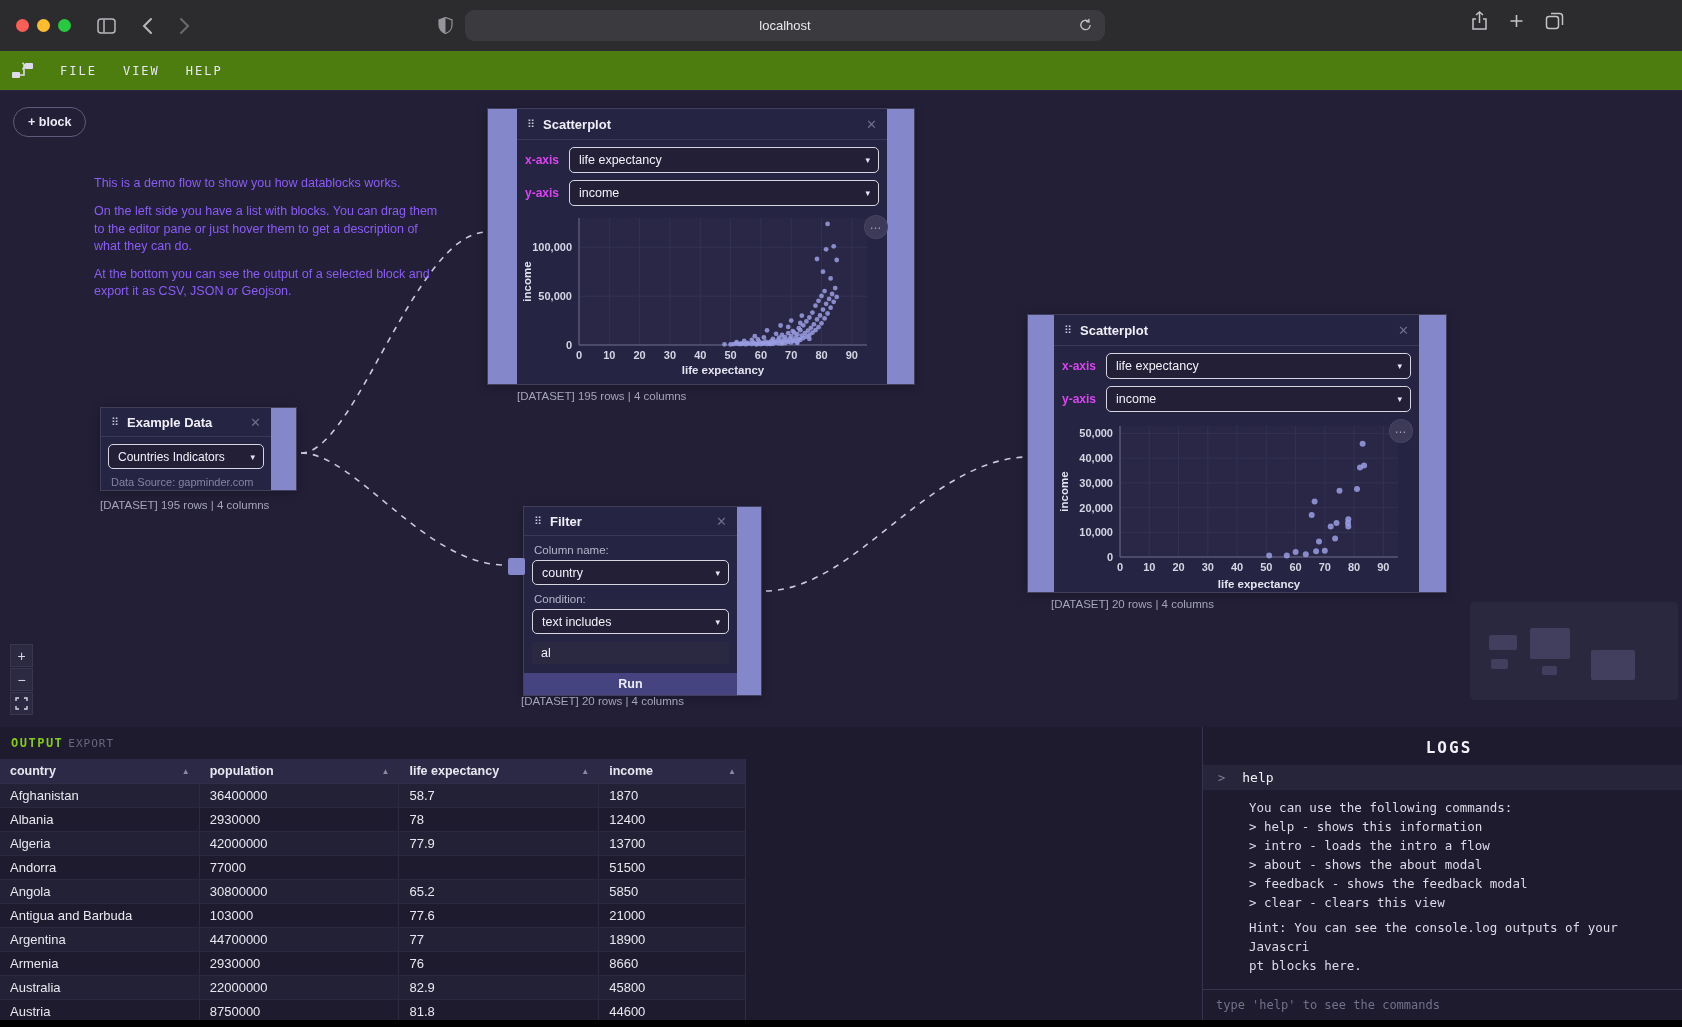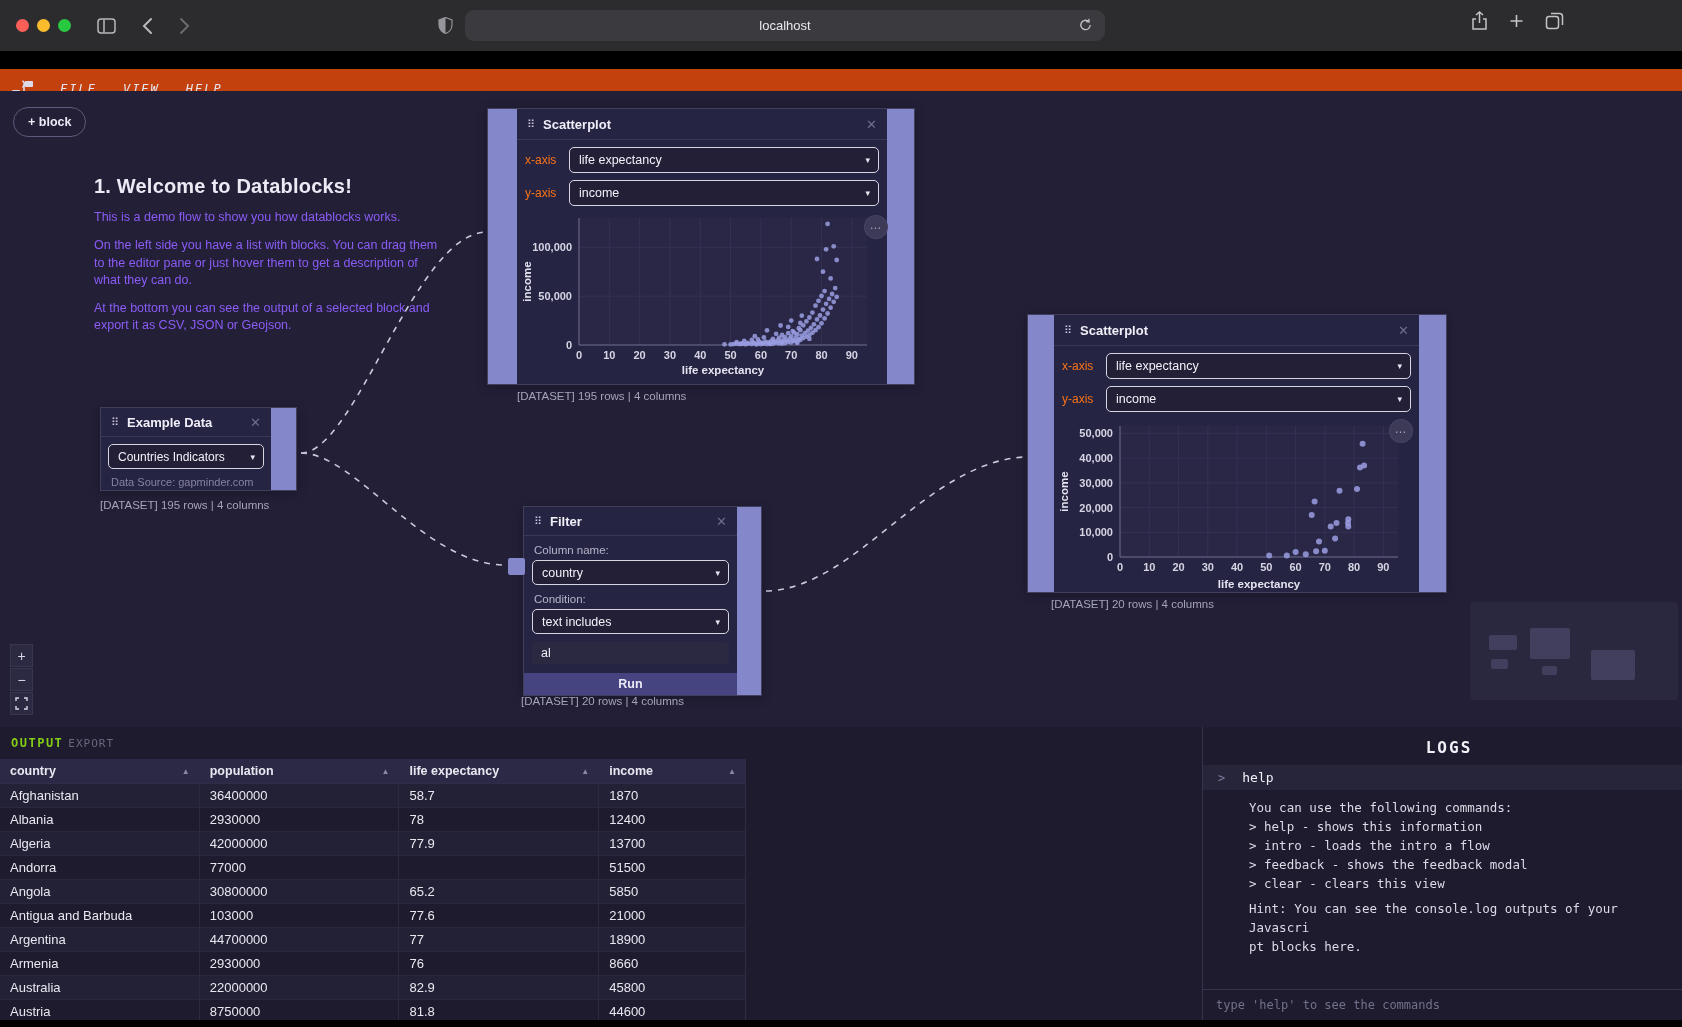--- a/index.html
+++ b/index.html
@@ -11,21 +11,21 @@
   .traffic { display:flex; gap:8px; margin-left:16px; }
   .light { width:13px; height:13px; border-radius:50%; }
   .chrome-ico { color:#b9b8bd; margin-left:26px; display:flex; align-items:center; }
   .chrome-ico.dim { color:#6b6a6f; }
   .urlbar { position:absolute; left:465px; top:10px; width:640px; height:31px; background:#3b3a3e; border-radius:9px; display:flex; align-items:center; justify-content:center; font-size:13px; color:#e9e8ec; }
   .shield { position:absolute; left:438px; top:17px; }
   .reload { position:absolute; right:12px; top:7px; color:#c3c2c7; }
   .right-icons { position:absolute; right:118px; top:11px; display:flex; gap:20px; color:#c3c2c7; }
 
   
-  .menubar { position:absolute; left:0; top:69px; width:1682px; height:40px; background:#c2410c; display:flex; align-items:center; border-bottom:1px solid #2a2840;font-style:italic; }
+  .menubar { position:absolute; left:0; top:51px; width:1682px; height:40px; background:#4d7c0f; display:flex; align-items:center; border-bottom:1px solid #2a2840; }
   .logo { margin-left:11px; display:flex; align-items:center; }
   .menu-item { font-family:"DejaVu Sans Mono", monospace; font-size:12px; letter-spacing:2px; color:#e8e7f2; margin-left:26px; cursor:default; }
 
   
   .canvas { position:absolute; left:0; top:91px; width:1682px; height:636px; background:#221f37; overflow:hidden; }
   .wires { position:absolute; left:0; top:0; width:100%; height:100%; }
   .add-block { position:absolute; left:13px; top:16px; height:30px; padding:0 14px; border:1px solid #5e5c7c; border-radius:15px; background:transparent; color:#eceaf4; font-size:12.5px; font-weight:bold; display:flex; align-items:center; }
 
   .welcome { position:absolute; left:94px; top:84px; width:352px; }
   .welcome h1 { font-size:20px; font-weight:bold; margin-bottom:11px; letter-spacing:0.2px; }
@@ -34,21 +34,21 @@
   
   .node { position:absolute; display:flex; border:1px solid #413f5c; background:#262443; box-shadow:0 2px 10px rgba(0,0,0,.25); }
   .hbar { width:27px; background:#8487c9; flex:none; }
   .hbar.left { width:29px; }
   .node-content { flex:1; display:flex; flex-direction:column; position:relative; min-width:0; }
   .node-header { height:31px; flex:none; display:flex; align-items:center; padding:0 10px; border-bottom:1px solid #3a3857; }
   .drag-dots { font-size:11px; color:#c9c8da; margin-right:8px; line-height:1; }
   .node-title { font-size:13px; font-weight:bold; color:#f0eff8; flex:1; }
   .node-close { color:#6f6e8a; font-size:13px; line-height:1; }
   .axis-row { display:flex; align-items:center; margin:7px 8px 0 8px; }
-  .axis-label { width:44px; font-size:12px; color:#f97316; flex:none; }
+  .axis-label { width:44px; font-size:12px; color:#d946ef; flex:none;font-weight:bold; }
   .select { flex:1; height:26px; border:1px solid #d6d6e2; border-radius:5px; background:#221f37; display:flex; align-items:center; padding:0 9px; font-size:12.5px; font-weight:500; color:#f2f1f8; position:relative; min-width:0; }
   .select .chev { position:absolute; right:8px; font-size:9px; color:#e8e7f2; }
   .field-label { font-size:11.5px; color:#b6b5ca; margin:8px 10px 4px 10px; }
   .text-input { height:25px; margin:8px 8px 0 8px; background:#2b2941; border-radius:3px; display:flex; align-items:center; padding:0 9px; font-size:12.5px; color:#f2f1f8; }
   .run-btn { margin-top:9px; height:26px; background:#454480; color:#ebeaf6; font-size:12.5px; font-weight:bold; display:flex; align-items:center; justify-content:center; }
   .src-note { font-size:11px; color:#85849f; margin:7px 10px 9px 10px; }
   .dataset-label { position:absolute; font-size:11.5px; color:#a5a4bb; }
   .chart-wrap { position:relative; margin:4px 4px 2px 2px; }
   .more-btn { position:absolute; width:24px; height:24px; border-radius:50%; background:#3c3a57; border:1px solid #53517373; color:#a5a4c2; display:flex; align-items:center; justify-content:center; font-size:12px; letter-spacing:1px; line-height:0; padding-bottom:5px; }
   .in-handle { position:absolute; left:-16px; width:17px; height:17px; background:#8487c9; border-radius:2px; }
@@ -169,21 +169,20 @@
 
   <svg class="wires">
     <path d="M301,362 C355,362 415,143 486,141" fill="none" stroke="#c9c9da" stroke-width="1.6" stroke-dasharray="6 6"></path>
     <path d="M301,362 C355,362 425,474 505,474" fill="none" stroke="#c9c9da" stroke-width="1.6" stroke-dasharray="6 6"></path>
     <path d="M766,500 C855,498 925,372 1024,366" fill="none" stroke="#c9c9da" stroke-width="1.6" stroke-dasharray="6 6"></path>
   </svg>
 
   <div class="add-block">+ block</div>
 
   <div class="welcome">
-    <h1>1. Welcome to Datablocks!</h1>
     <p>This is a demo flow to show you how datablocks works.</p>
     <p>On the left side you have a list with blocks. You can drag them to the editor pane or just hover them to get a description of what they can do.</p>
     <p>At the bottom you can see the output of a selected block and export it as CSV, JSON or Geojson.</p>
   </div>
 
   <div class="node" style="left:487px; top:17px; width:428px; height:277px;">
     <div class="hbar left"></div>
     <div class="node-content">
       <div class="node-header">
         <span class="drag-dots">⠿</span>
@@ -597,20 +596,21 @@
   <div class="logs-panel">
     <div class="logs-title">LOGS</div>
     <div class="log-cmd">
       <span class="prompt">&gt;</span>
       <span class="cmd">help</span>
     </div>
     <div class="log-body" id="log-body">
         <div>You can use the following commands:</div>
         <div>&gt; help - shows this information</div>
         <div>&gt; intro - loads the intro a flow</div>
+        <div>&gt; about - shows the about modal</div>
         <div>&gt; feedback - shows the feedback modal</div>
         <div>&gt; clear - clears this view</div>
       </div>
     <div class="log-hint" id="log-hint">
         <div>Hint: You can see the console.log outputs of your Javascri</div>
         <div>pt blocks here.</div>
       </div>
     <div class="log-input-row">
       <input type="text" placeholder="type 'help' to see the commands" style="">
     </div>

